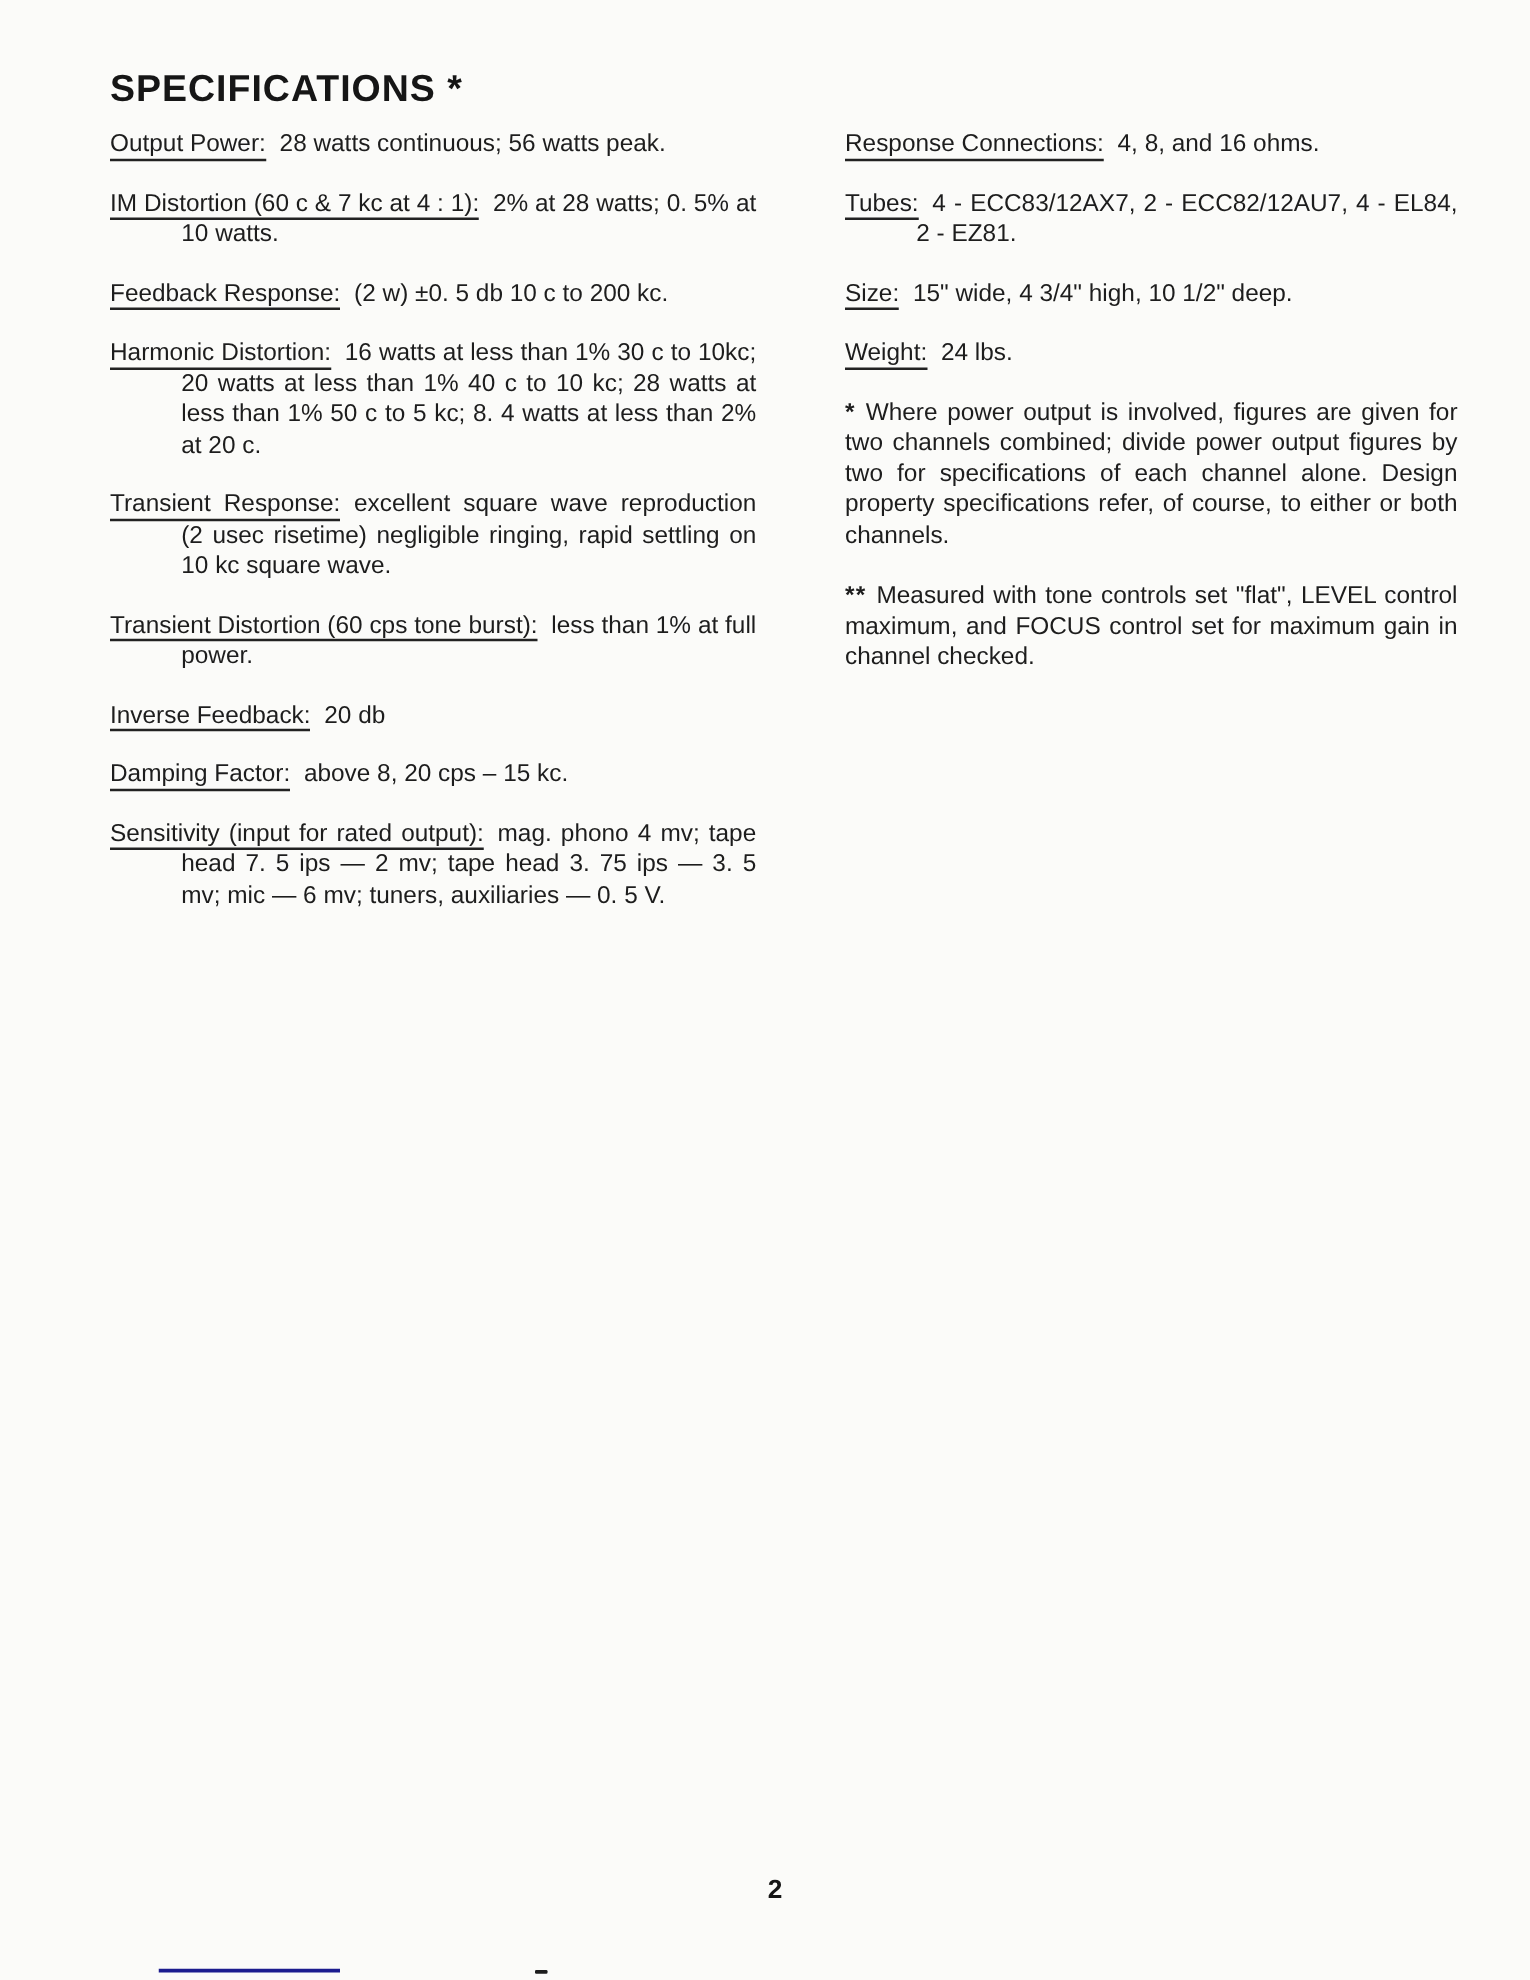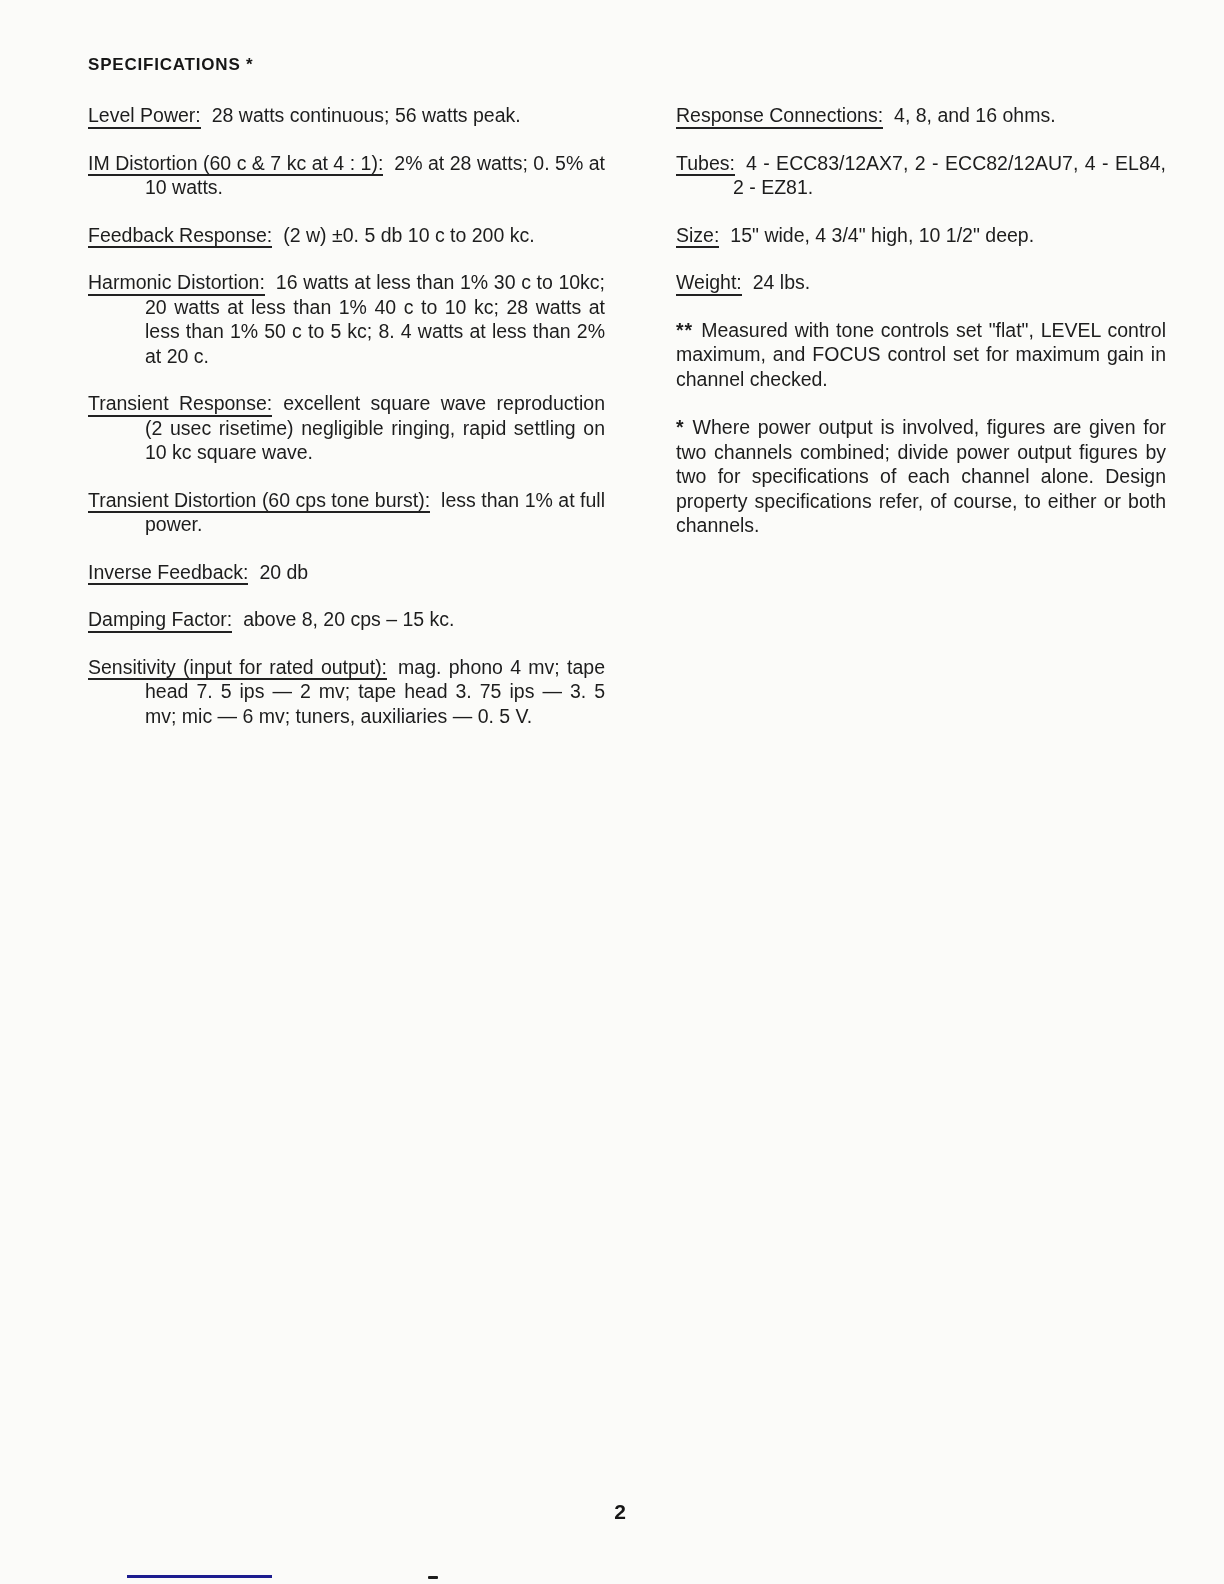--- a/index.html
+++ b/index.html
@@ -12,21 +12,21 @@
     overflow: hidden;
   }
   .page {
     position: absolute;
     inset: 0;
   }
   .title {
     position: absolute;
     left: 88px;
     top: 55px;
-    font-size: 17px;
+    font-size: 30px;
     font-weight: bold;
     letter-spacing: 0.8px;
     color: #161616;
   }
   .col {
     position: absolute;
     top: 103px;
     font-size: 19.5px;
     line-height: 24.5px;
   }
@@ -88,21 +88,21 @@
 </style>
 </head>
 <body>
 
 <div class="page">
 
   <h1 class="title">SPECIFICATIONS *</h1>
 
   <div class="col left">
     <p class="spec">
-      <span class="uh">Level Power:</span><span>28 watts continuous; 56 watts peak.</span>
+      <span class="uh">Output Power:</span><span>28 watts continuous; 56 watts peak.</span>
     </p>
     <p class="spec">
       <span class="uh">IM Distortion (60 c &amp; 7 kc at 4 : 1):</span><span>2% at 28 watts; 0. 5% at 10 watts.</span>
     </p>
     <p class="spec">
       <span class="uh">Feedback Response:</span><span>(2 w) ±0. 5 db 10 c to 200 kc.</span>
     </p>
     <p class="spec">
       <span class="uh">Harmonic Distortion:</span><span>16 watts at less than 1% 30 c to 10kc; 20 watts at less than 1% 40 c to 10 kc; 28 watts at less than 1% 50 c to 5 kc; 8. 4 watts at less than 2% at 20 c.</span>
     </p>
@@ -131,24 +131,24 @@
       <span class="uh">Tubes:</span><span>4 - ECC83/12AX7, 2 - ECC82/12AU7, 4 - EL84, 2 - EZ81.</span>
     </p>
     <p class="spec">
       <span class="uh">Size:</span><span>15" wide, 4 3/4" high, 10 1/2" deep.</span>
     </p>
     <p class="spec">
       <span class="uh">Weight:</span><span>24 lbs.</span>
     </p>
 
     <p class="foot">
-      <span class="marker">**</span><span>Measured with tone controls set "flat", LEVEL control maximum, and FOCUS control set for maximum gain in channel checked.</span>
+      <span class="marker">*</span><span>Where power output is involved, figures are given for two channels combined; divide power output figures by two for specifications of each channel alone.  Design property specifications refer, of course, to either or both channels.</span>
     </p>
     <p class="foot">
-      <span class="marker">*</span><span>Where power output is involved, figures are given for two channels combined; divide power output figures by two for specifications of each channel alone.  Design property specifications refer, of course, to either or both channels.</span>
+      <span class="marker">**</span><span>Measured with tone controls set "flat", LEVEL control maximum, and FOCUS control set for maximum gain in channel checked.</span>
     </p>
   </div>
 
   <div class="pagenum">2</div>
 
   <div class="scan-line-blue"></div>
   <div class="scan-dash"></div>
 
 </div>
 

